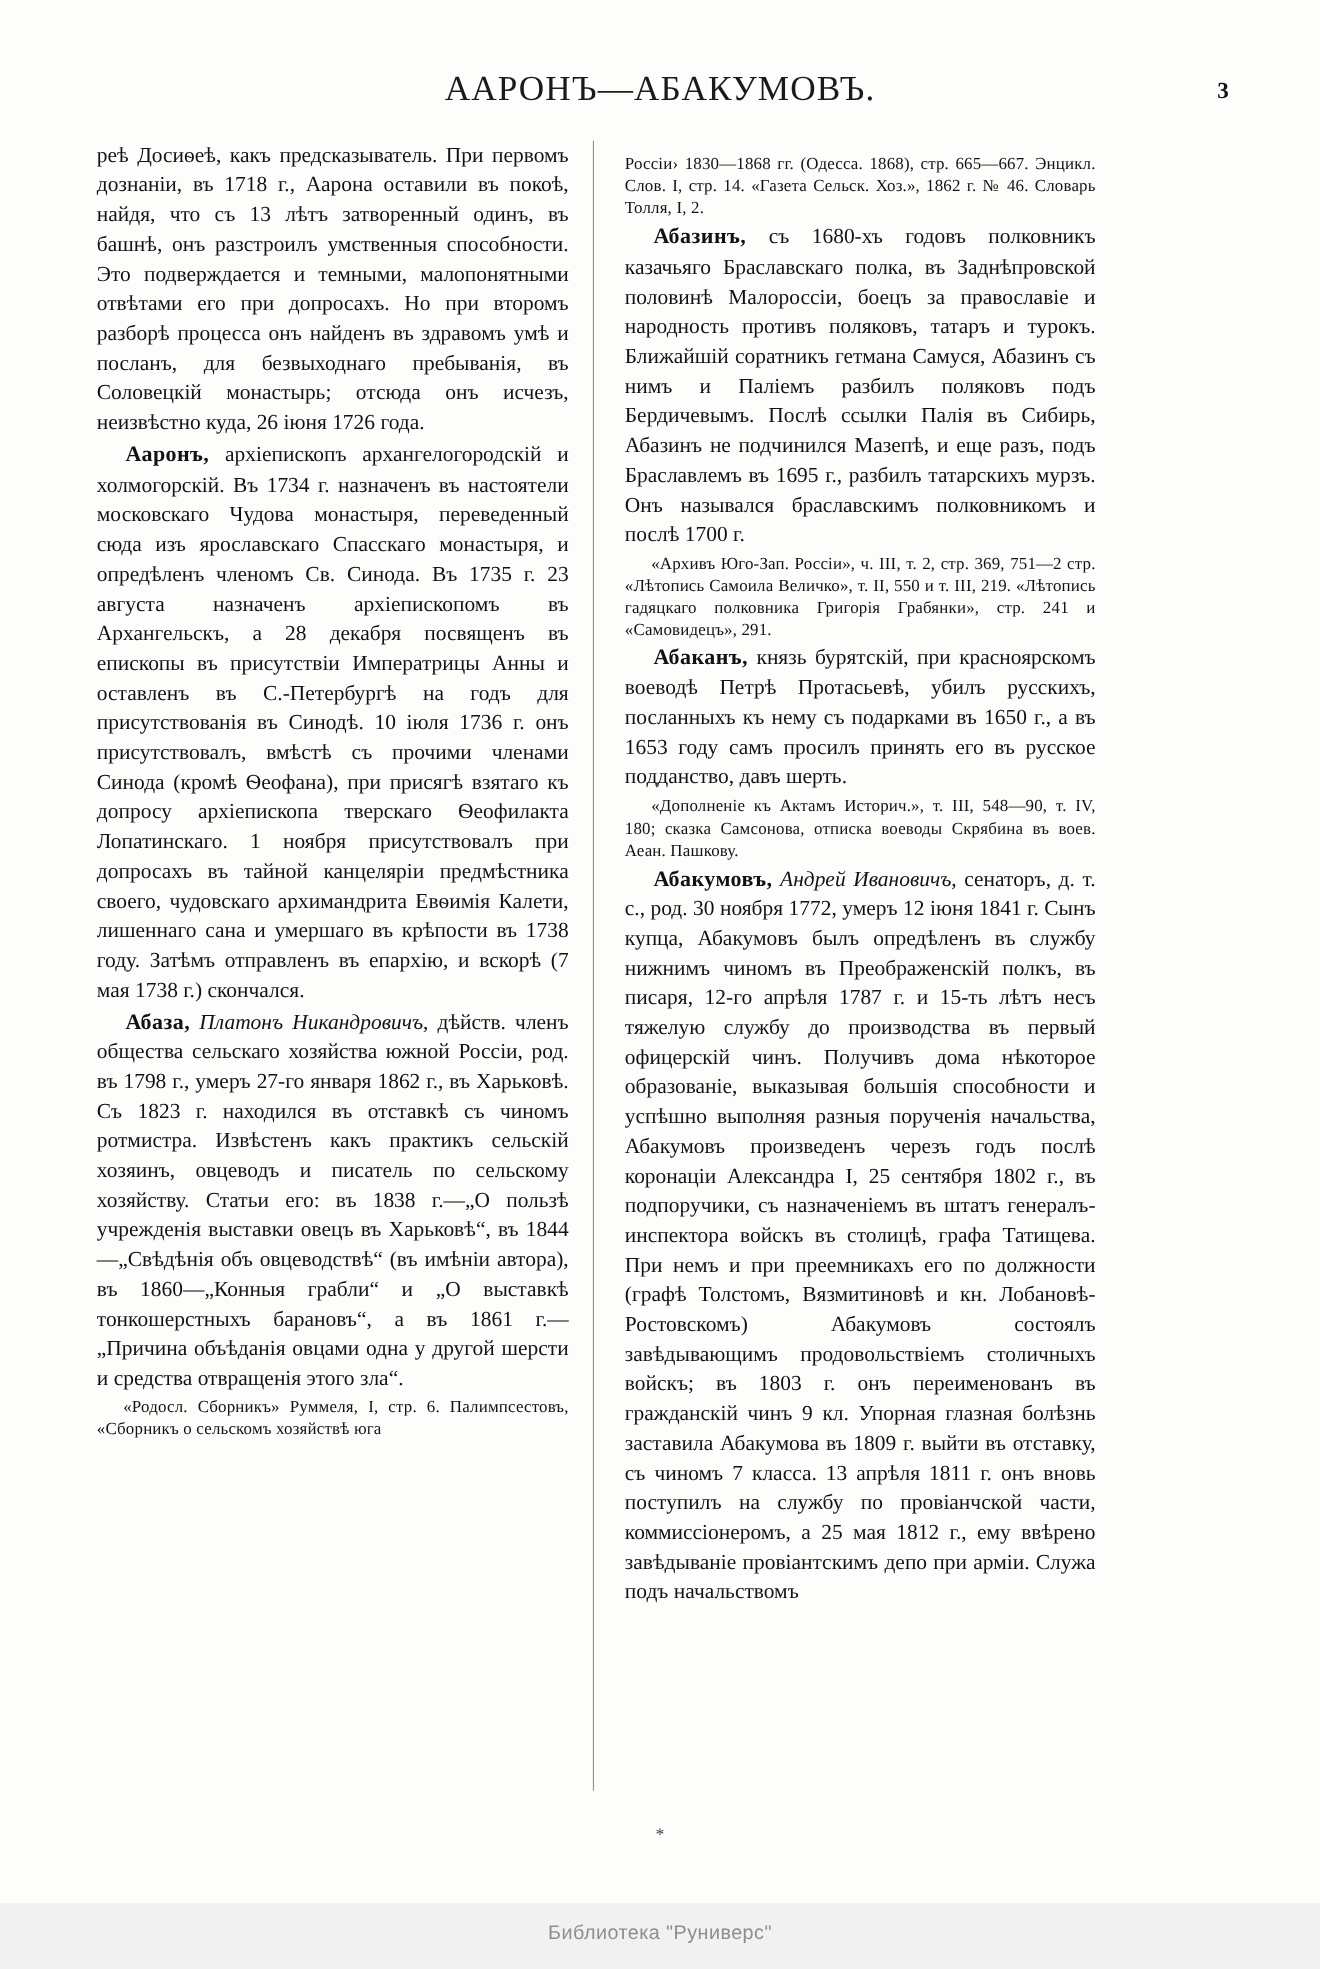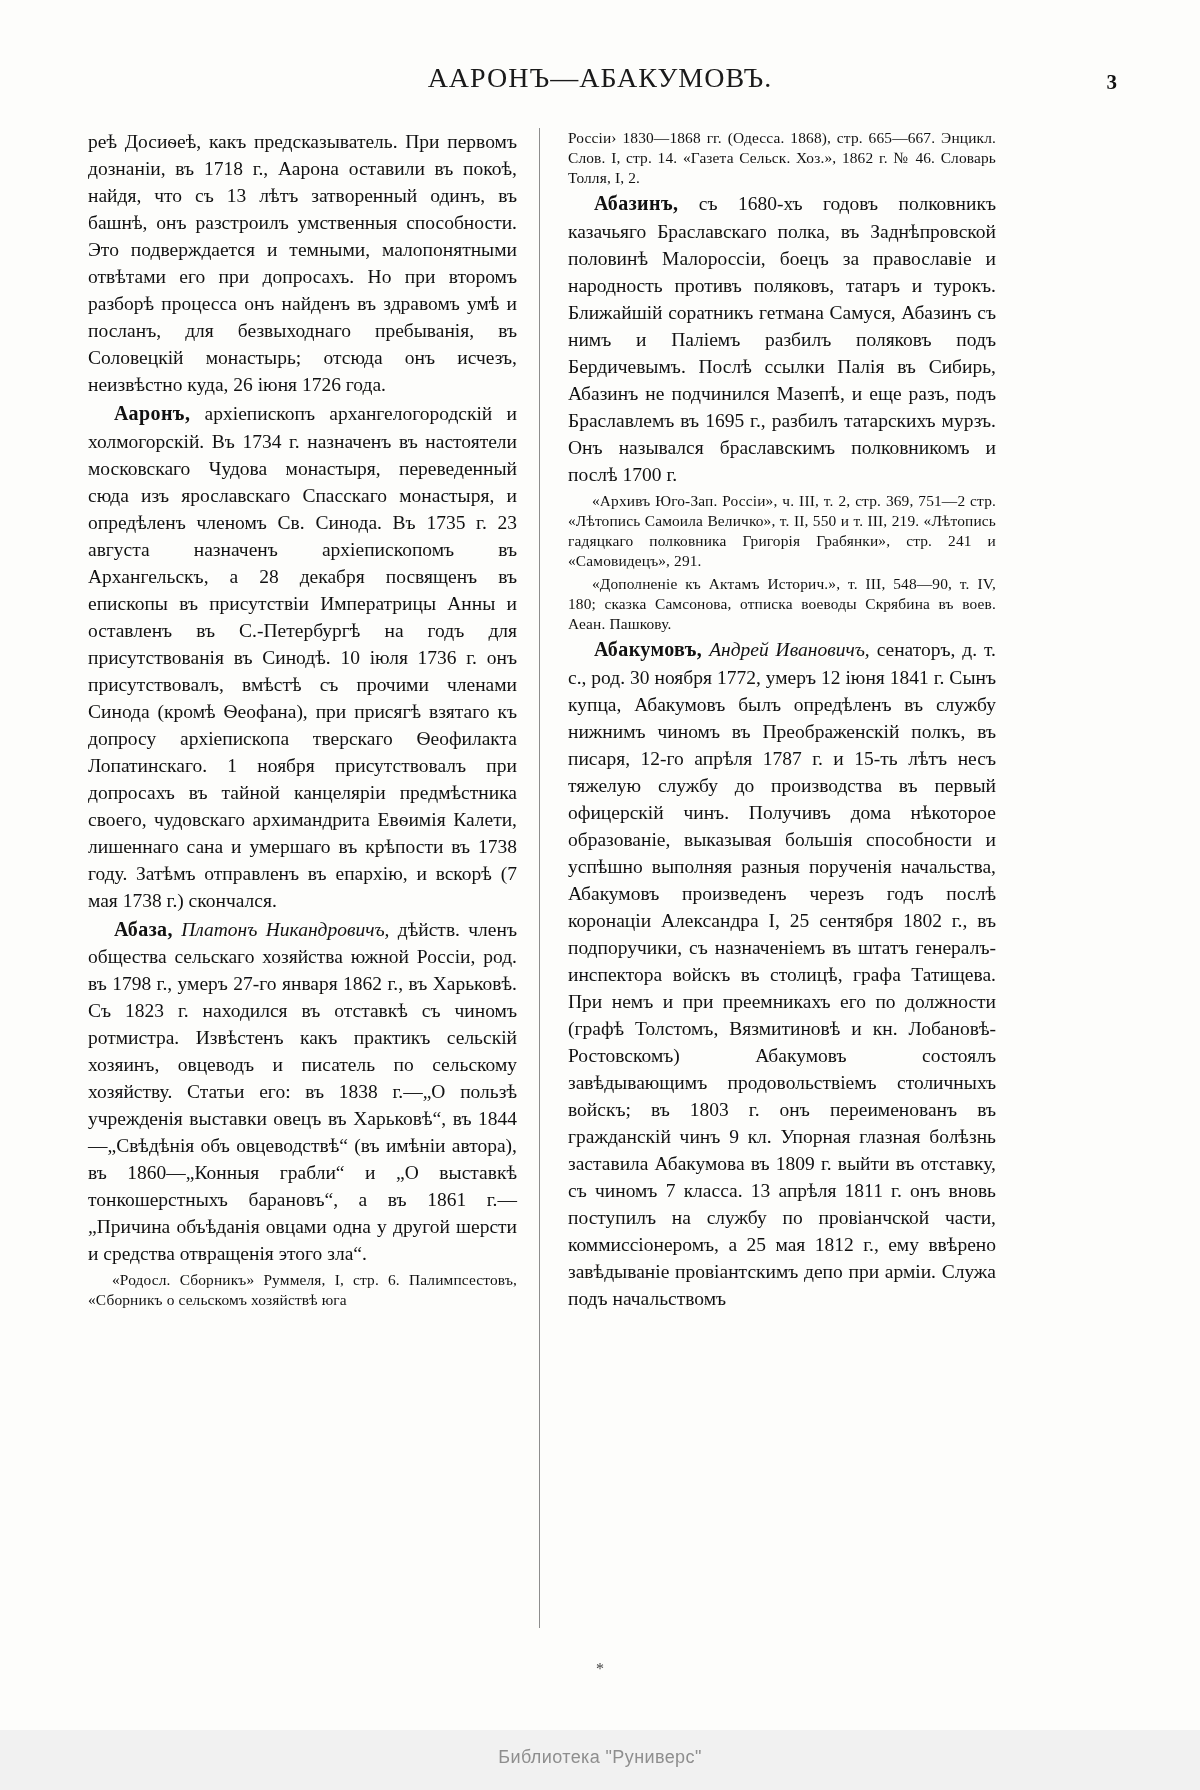--- a/index.html
+++ b/index.html
@@ -19,21 +19,21 @@
   }
   .header {
     position: absolute;
     top: 62px;
     left: 0;
     width: 1200px;
     text-align: center;
   }
   .running-title {
     font-family: "Liberation Serif", serif;
-    font-size: 28px;
+    font-size: 32px;
     letter-spacing: 1px;
     font-weight: 400;
     color: #1a1a1a;
     display: inline-block;
   }
   .page-number {
     position: absolute;
     top: 70px;
     right: 83px;
     font-size: 21px;
@@ -141,26 +141,27 @@
 
 
       <p class="entry"><span class="headword">Абаза,</span><span class="ital"> Платонъ Никандровичъ,</span><span> дѣйств. членъ общества сельскаго хозяйства южной Россіи, род. въ 1798 г., умеръ 27-го января 1862 г., въ Харьковѣ. Съ 1823 г. находился въ отставкѣ съ чиномъ ротмистра. Извѣстенъ какъ практикъ сельскій хозяинъ, овцеводъ и писатель по сельскому хозяйству. Статьи его: въ 1838 г.—„О пользѣ учрежденія выставки овецъ въ Харьковѣ“, въ 1844—„Свѣдѣнія объ овцеводствѣ“ (въ имѣніи автора), въ 1860—„Конныя грабли“ и „О выставкѣ тонкошерстныхъ барановъ“, а въ 1861 г.—„Причина объѣданія овцами одна у другой шерсти и средства отвращенія этого зла“.</span></p>
 
       <p class="src">«Родосл. Сборникъ» Руммеля, I, стр. 6. Палимпсестовъ, «Сборникъ о сельскомъ хозяйствѣ юга</p>
 
     </div>
 
     <div class="col col-right">
 
-      <p class="src" style="text-indent:0; margin-top:0;">Россіи› 1830—1868 гг. (Одесса. 1868), стр. 665—667. Энцикл. Слов. I, стр. 14. «Газета Сельск. Хоз.», 1862 г. № 46. Словарь Толля, I, 2.</p>
+      <p class="src" style="text-indent:0; margin-top:12px;">Россіи› 1830—1868 гг. (Одесса. 1868), стр. 665—667. Энцикл. Слов. I, стр. 14. «Газета Сельск. Хоз.», 1862 г. № 46. Словарь Толля, I, 2.</p>
 
       <p class="entry"><span class="headword">Абазинъ,</span><span> съ 1680-хъ годовъ полковникъ казачьяго Браславскаго полка, въ Заднѣпровской половинѣ Малороссіи, боецъ за православіе и народность противъ поляковъ, татаръ и турокъ. Ближайшій соратникъ гетмана Самуся, Абазинъ съ нимъ и Паліемъ разбилъ поляковъ подъ Бердичевымъ. Послѣ ссылки Палія въ Сибирь, Абазинъ не подчинился Мазепѣ, и еще разъ, подъ Браславлемъ въ 1695 г., разбилъ татарскихъ мурзъ. Онъ назывался браславскимъ полковникомъ и послѣ 1700 г.</span></p>
 
       <p class="src">«Архивъ Юго-Зап. Россіи», ч. III, т. 2, стр. 369, 751—2 стр. «Лѣтопись Самоила Величко», т. II, 550 и т. III, 219. «Лѣтопись гадяцкаго полковника Григорія Грабянки», стр. 241 и «Самовидецъ», 291.</p>
 
+      <p class="entry"><span class="headword">Абаканъ,</span><span> князь бурятскій, при красноярскомъ воеводѣ Петрѣ Протасьевѣ, убилъ русскихъ, посланныхъ къ нему съ подарками въ 1650 г., а въ 1653 году самъ просилъ принять его въ русское подданство, давъ шерть.</span></p>
 
       <p class="src">«Дополненіе къ Актамъ Историч.», т. III, 548—90, т. IV, 180; сказка Самсонова, отписка воеводы Скрябина въ воев. Аеан. Пашкову.</p>
 
       <p class="entry"><span class="headword">Абакумовъ,</span><span class="ital"> Андрей Ивановичъ,</span><span> сенаторъ, д. т. с., род. 30 ноября 1772, умеръ 12 іюня 1841 г. Сынъ купца, Абакумовъ былъ опредѣленъ въ службу нижнимъ чиномъ въ Преображенскій полкъ, въ писаря, 12-го апрѣля 1787 г. и 15-ть лѣтъ несъ тяжелую службу до производства въ первый офицерскій чинъ. Получивъ дома нѣкоторое образованіе, выказывая большія способности и успѣшно выполняя разныя порученія начальства, Абакумовъ произведенъ черезъ годъ послѣ коронаціи Александра I, 25 сентября 1802 г., въ подпоручики, съ назначеніемъ въ штатъ генералъ-инспектора войскъ въ столицѣ, графа Татищева. При немъ и при преемникахъ его по должности (графѣ Толстомъ, Вязмитиновѣ и кн. Лобановѣ-Ростовскомъ) Абакумовъ состоялъ завѣдывающимъ продовольствіемъ столичныхъ войскъ; въ 1803 г. онъ переименованъ въ гражданскій чинъ 9 кл. Упорная глазная болѣзнь заставила Абакумова въ 1809 г. выйти въ отставку, съ чиномъ 7 класса. 13 апрѣля 1811 г. онъ вновь поступилъ на службу по провіанчской части, коммиссіонеромъ, а 25 мая 1812 г., ему ввѣрено завѣдываніе провіантскимъ депо при арміи. Служа подъ начальствомъ</span></p>
 
     </div>
 
   </div>
 
   <div class="asterisk">*</div>

